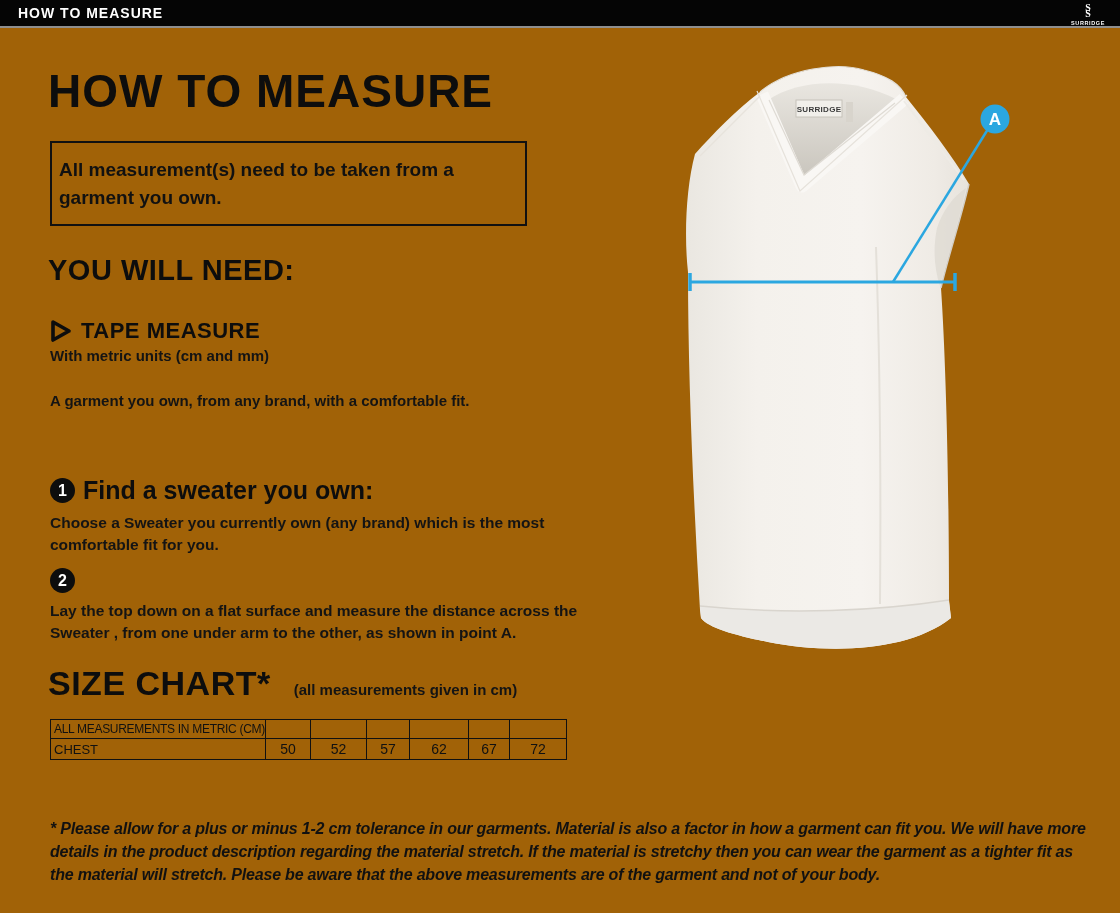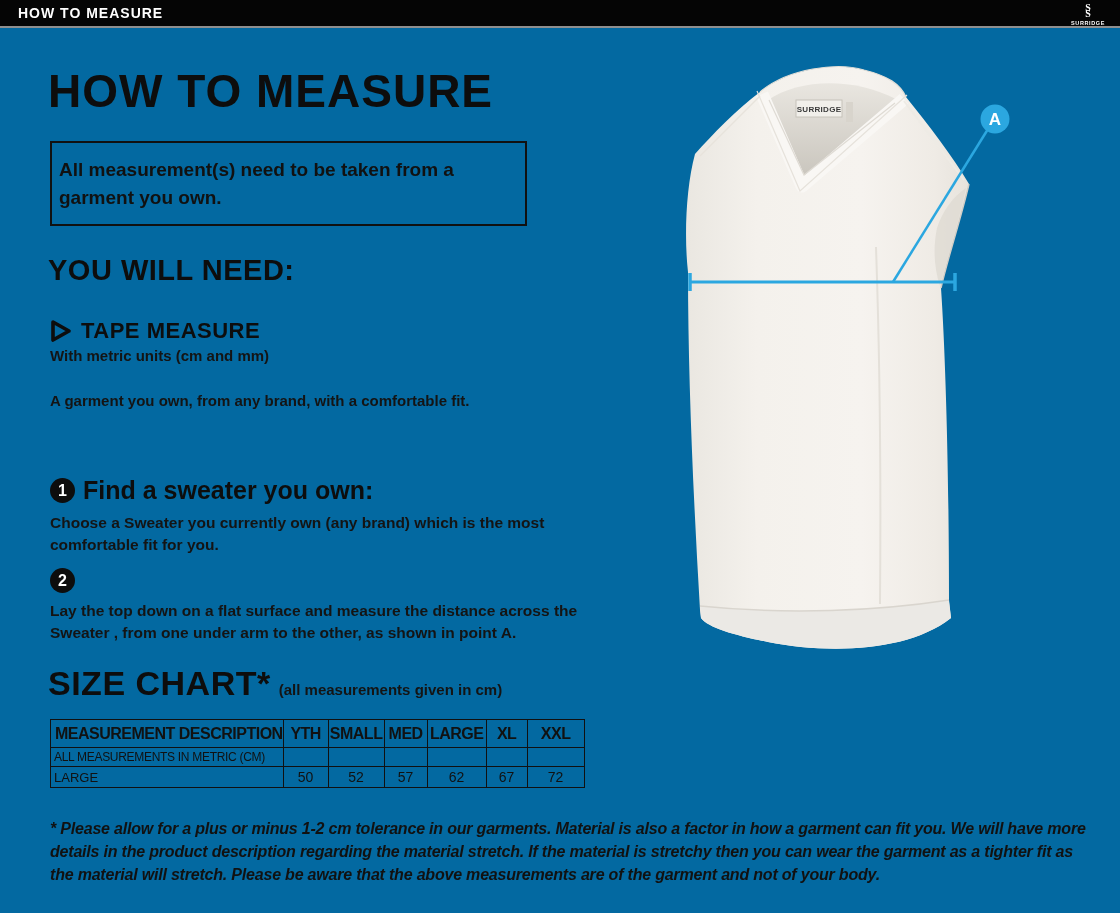--- a/index.html
+++ b/index.html
@@ -1,17 +1,17 @@
 <!DOCTYPE html>
 <html><head>
 <meta charset="utf-8">
 <style>
   * { margin:0; padding:0; box-sizing:border-box; }
   body { background:#ffffff; font-family:"Liberation Sans", sans-serif; }
-  .page { position:relative; width:1120px; height:913px; background:#0369a1; overflow:hidden; }
+  .page { position:relative; width:1120px; height:913px; background:#a16207; overflow:hidden; }
 
   
   .topbar { position:absolute; left:0; top:0; width:1120px; height:28px;
             background:#050505; border-bottom:2px solid #8f8f8f;
             display:flex; align-items:center; }
   .topbar-title { color:#ffffff; font-size:14px; font-weight:bold;
                   letter-spacing:1px; padding-left:18px; }
   .topbar-logo { position:absolute; right:6px; top:0; width:52px; height:28px; }
 
   
@@ -38,21 +38,21 @@
   .step .num { width:25px; height:25px; border-radius:50%; background:#0d0d0d;
                color:#fff; font-size:16px; font-weight:bold; display:flex;
                align-items:center; justify-content:center; flex:0 0 auto; }
   .step .title { font-size:25px; font-weight:bold; color:#0d0d0d; }
   .step .body { margin-top:7px; font-size:15.5px; font-weight:bold;
                 color:#141414; line-height:1.42; }
   .step-1 { top:476px; }
   .step-2 { top:568px; }
 
   .sizechart-head { position:absolute; left:48px; top:664px; display:flex;
-                    align-items:baseline; gap:8px; }
+                    align-items:baseline; gap:23px; }
   .sizechart-head .big { font-size:34px; font-weight:bold; color:#0d0d0d; letter-spacing:0.5px; }
   .sizechart-head .small { font-size:15px; font-weight:bold; color:#141414; }
 
   table.size { position:absolute; left:50px; top:719px; border-collapse:collapse; }
   table.size th, table.size td { border:1.5px solid #111; color:#111;
       white-space:nowrap; overflow:hidden; }
   table.size th { font-size:16px; font-weight:bold; letter-spacing:-0.5px;
       height:28px; text-align:center; }
   table.size th.desc-col { text-align:left; padding-left:4px; width:210px; }
   table.size tr.metric td { font-size:12px; font-weight:normal; height:19px;
@@ -128,40 +128,31 @@
     <colgroup>
       <col style="width:210px">
         <col class="c-yth">
         <col class="c-small">
         <col class="c-med">
       <col class="c-large">
         <col class="c-xl">
         <col class="c-xxl">
     </colgroup>
     <tbody>
-        <tr>
-      <th class="desc-col">MEASUREMENT DESCRIPTION</th>
-      <th>YTH</th>
-      <th>SMALL</th>
-      <th>MED</th>
-      <th>LARGE</th>
-      <th>XL</th>
-      <th>XXL</th>
-    </tr>
     <tr class="metric">
       <td class="desc-col">ALL MEASUREMENTS IN METRIC (CM)</td>
       <td></td>
       <td></td>
       <td></td>
       <td></td>
       <td></td>
       <td></td>
     </tr>
     <tr class="vals">
-      <td class="desc-col">LARGE</td>
+      <td class="desc-col">CHEST</td>
       <td>50</td>
       <td>52</td>
       <td>57</td>
       <td>62</td>
       <td>67</td>
       <td>72</td>
     </tr>
   </tbody>
     </table>
 

